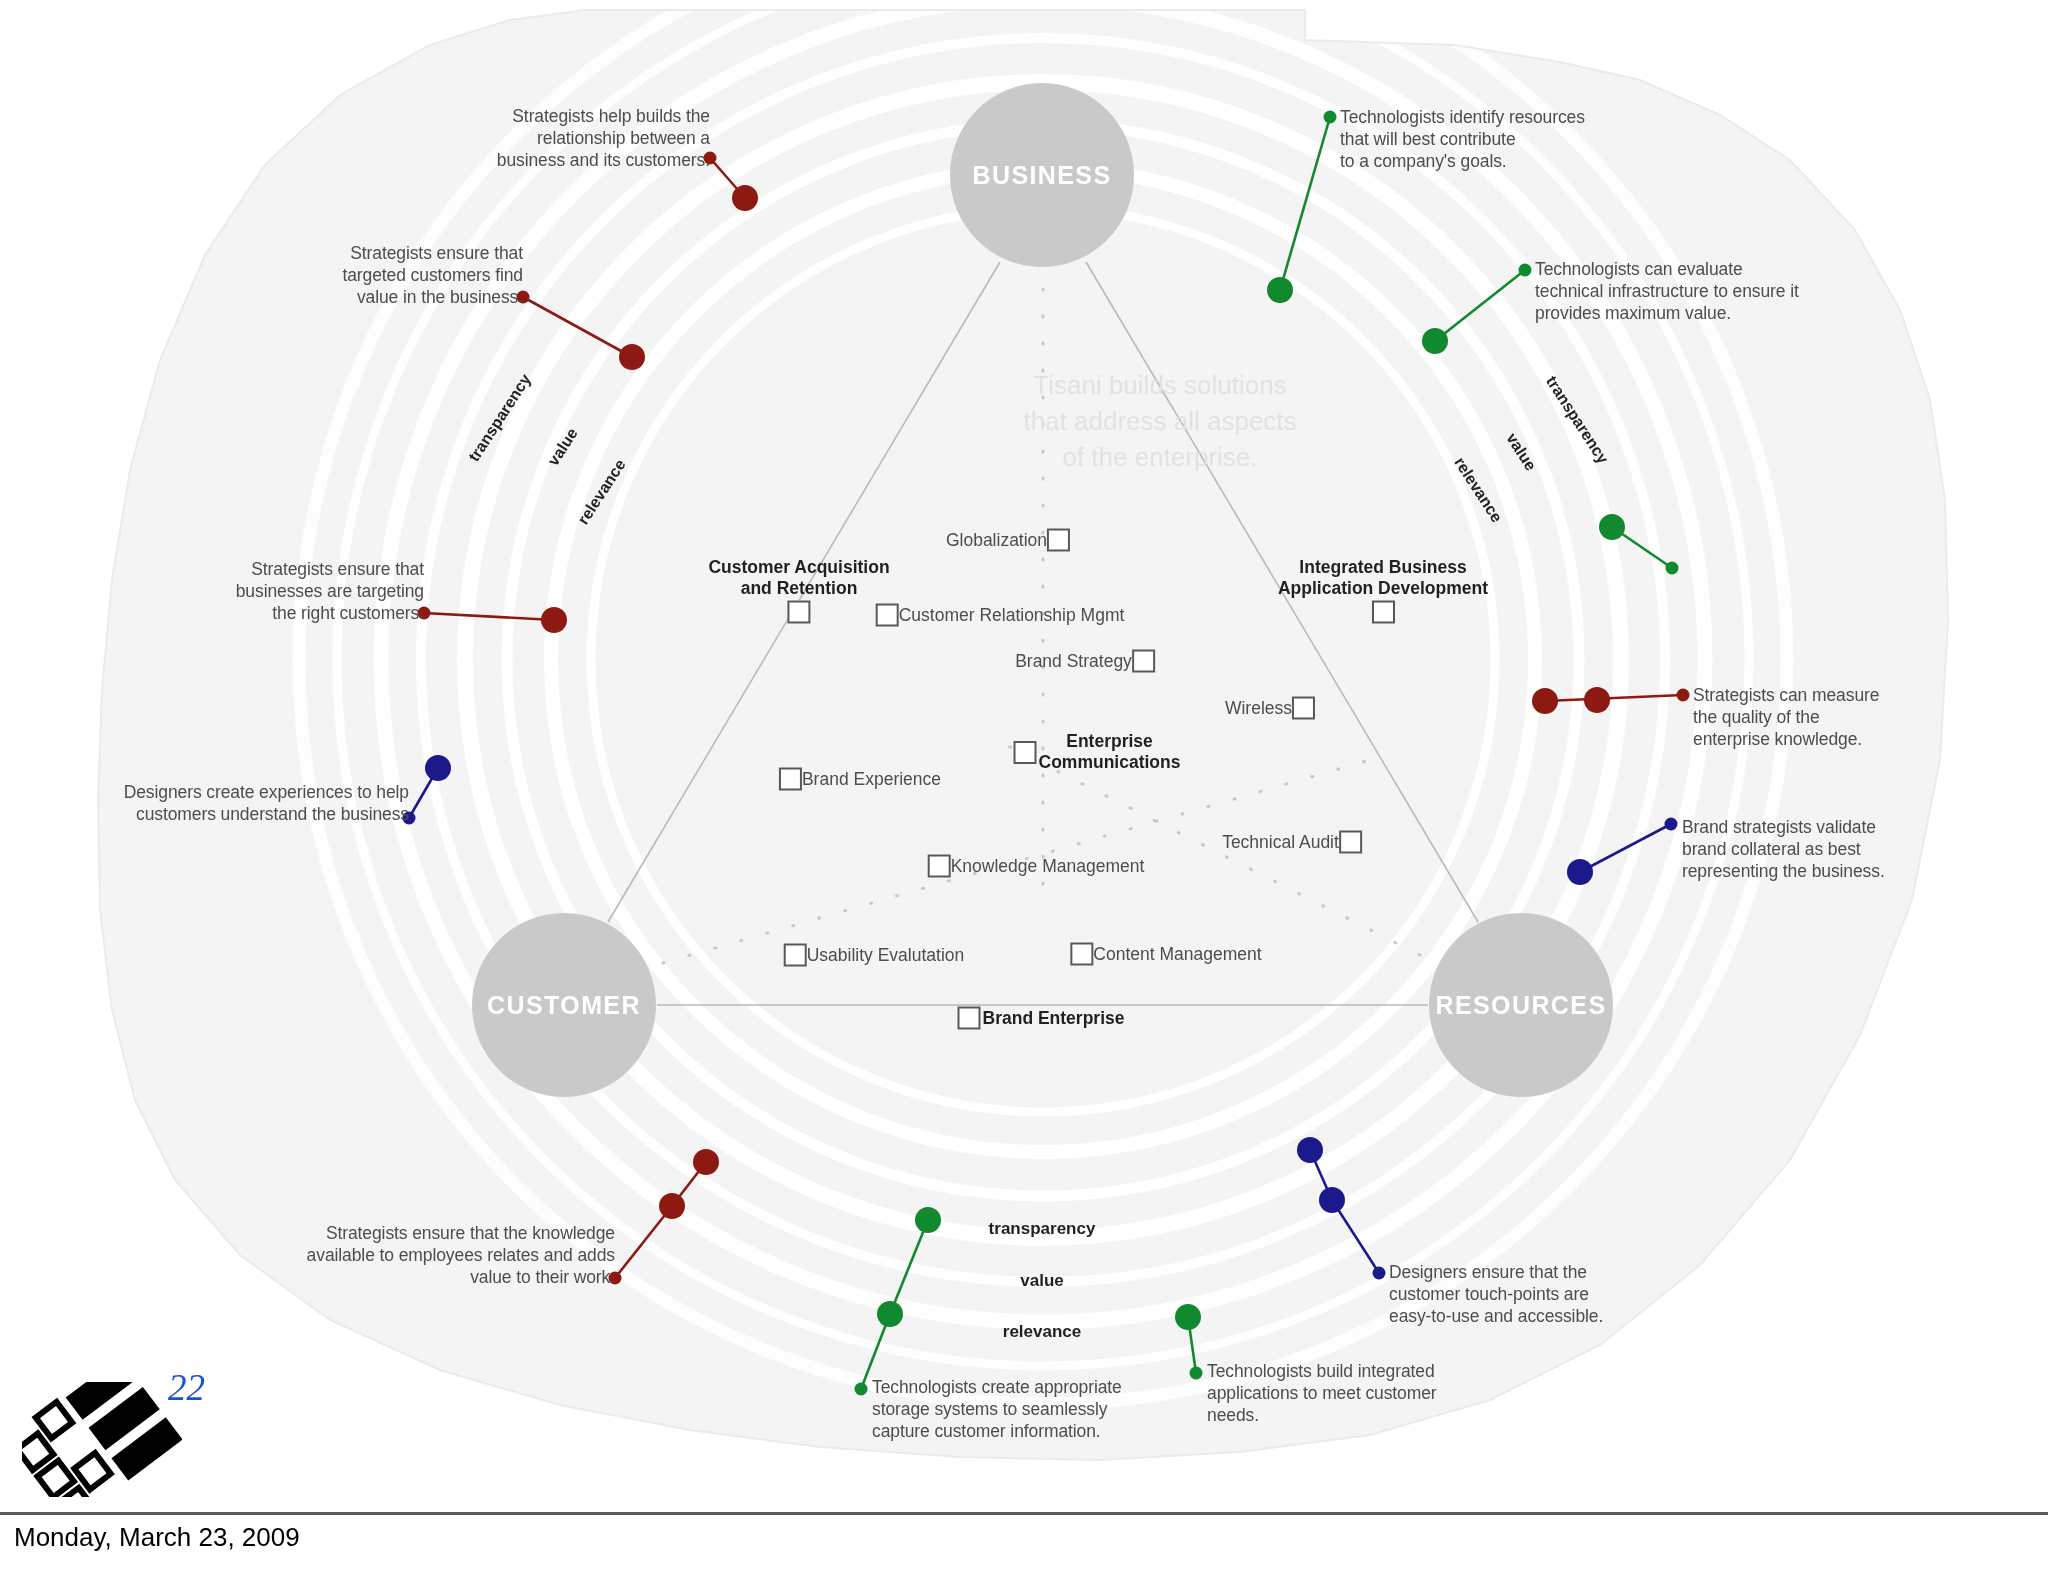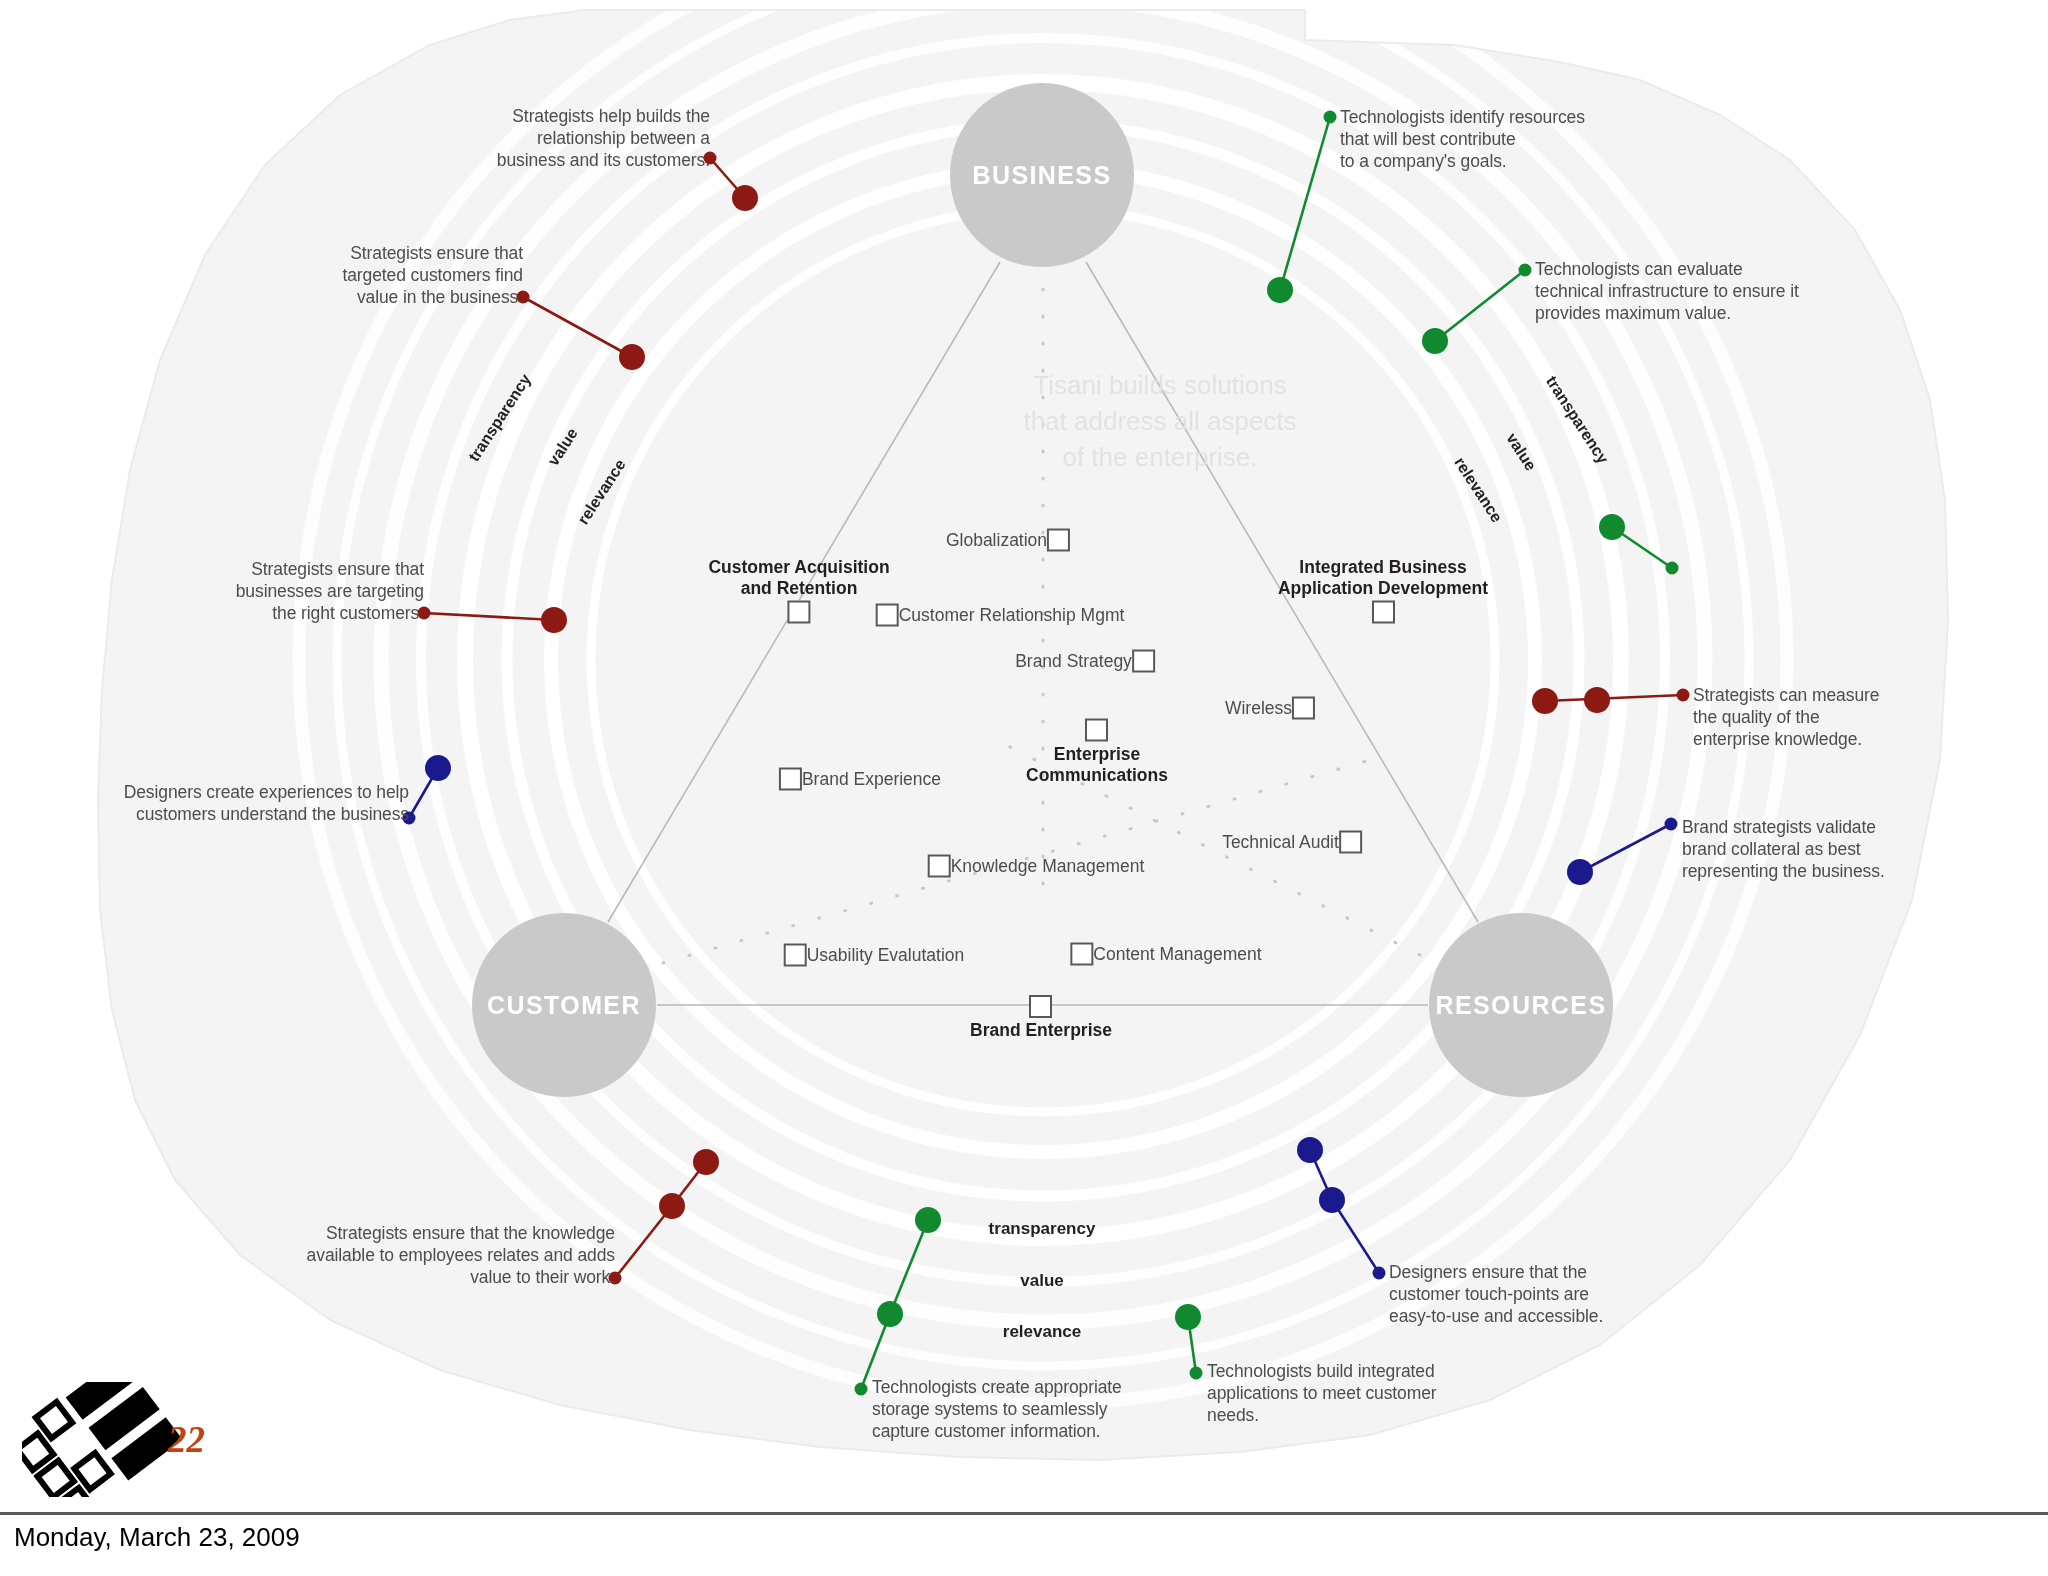--- a/index.html
+++ b/index.html
@@ -80,21 +80,21 @@
     border: 2.5px solid #58585b;
     background: #ffffff;
     flex: 0 0 auto;
   }
   .svc .cap {
     font-size: 17.5px;
     color: #4d4d4d;
     font-family: "Liberation Sans", sans-serif;
   }
   .svc.stack {
-    flex-direction: column;
+    flex-direction: row;
     gap: 2px;
   }
   .svc.stack.above { flex-direction: column-reverse; }
   .svc.bold .cap {
     font-weight: bold;
     color: #231f20;
     text-align: center;
     white-space: pre-line;
     line-height: 1.2;
   }
@@ -131,25 +131,25 @@
     color: #000000;
     font-family: "Liberation Sans", sans-serif;
   }
   #logo {
     position: absolute;
     left: 22px; top: 1382px;
     width: 160px; height: 115px;
   }
   #page-number {
     position: absolute;
-    left: 168px; top: 1418px;
+    left: 168px; top: 1366px;
     font-size: 37px;
-    font-weight: bold;
+    font-weight: normal;
     font-style: italic;
-    color: #c2410c;
+    color: #1d4ed8;
     font-family: "Liberation Serif", serif;
   }
 </style>
 </head>
 <body>
 
 <div id="page">
 
   <div id="slide">
 

